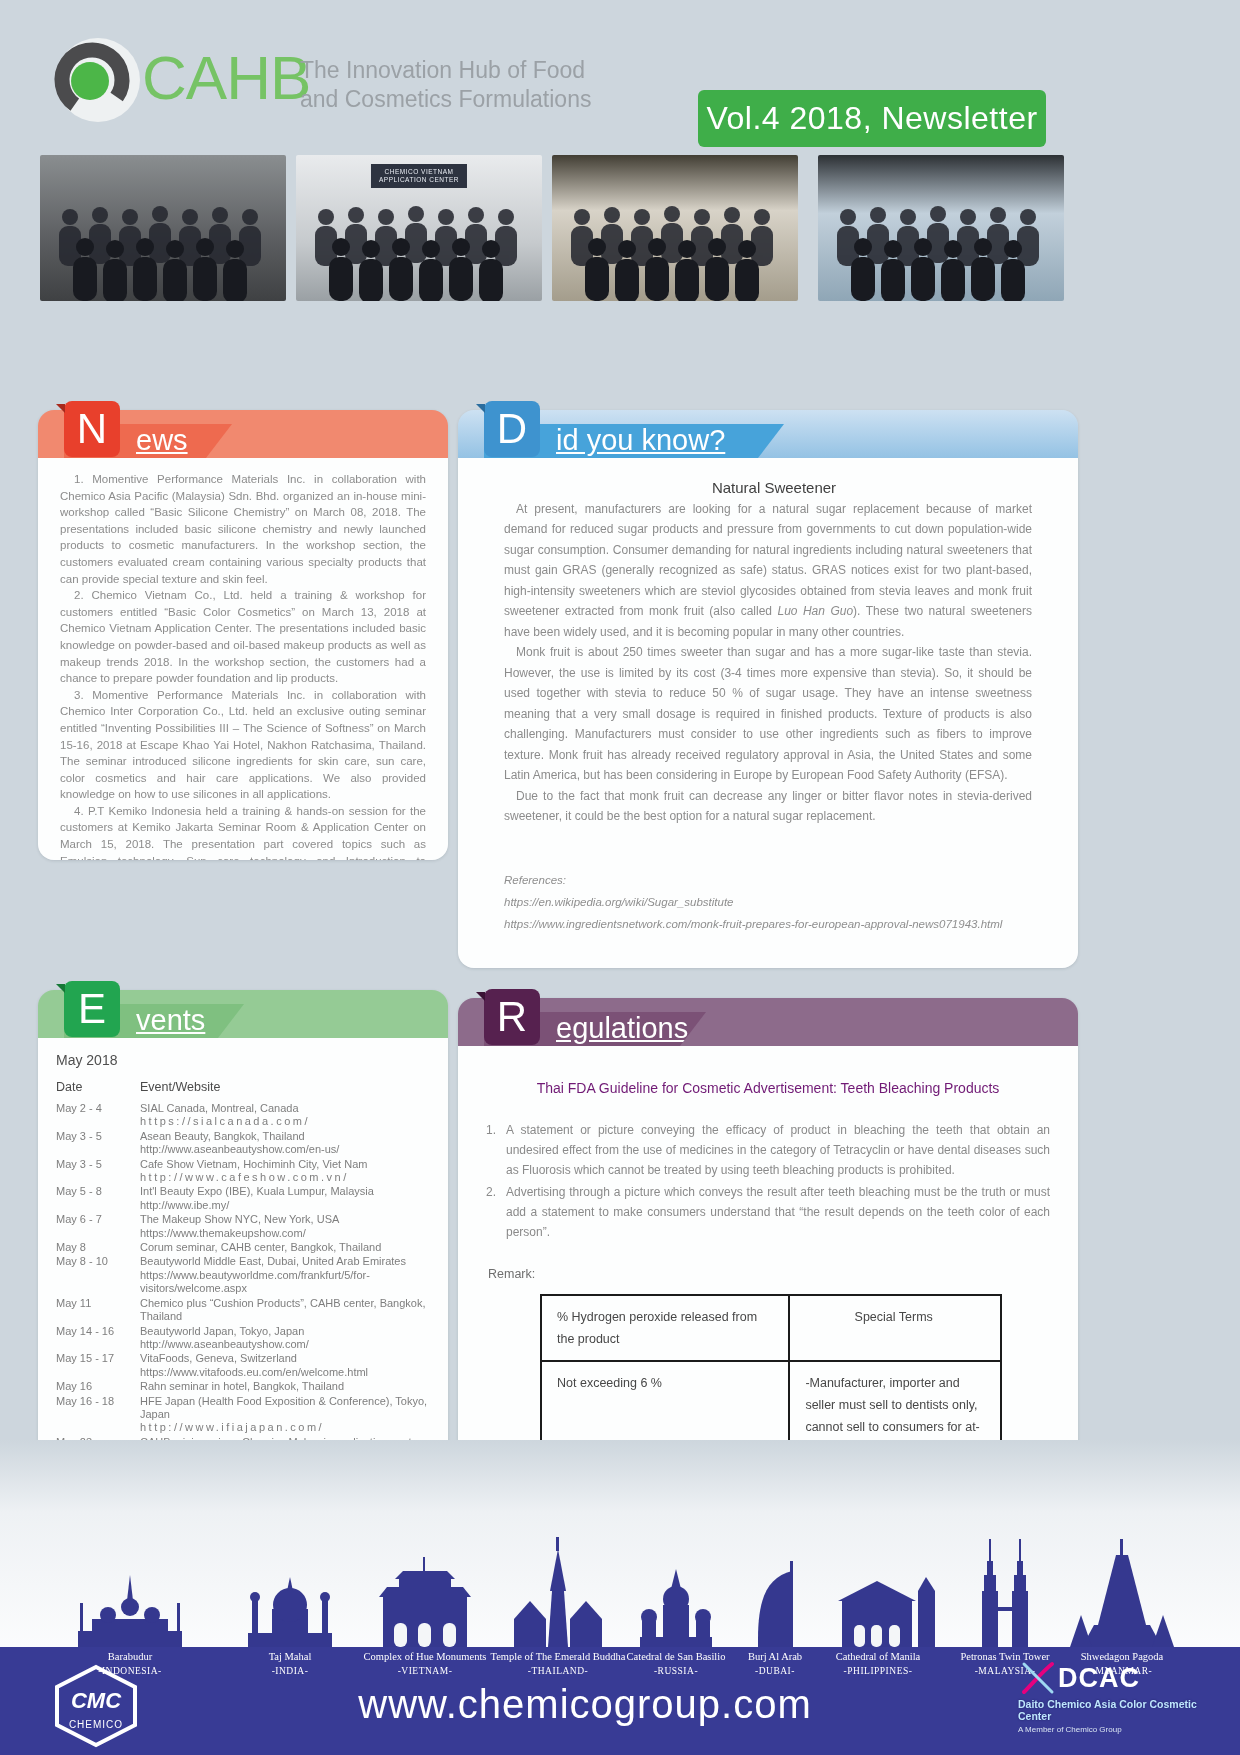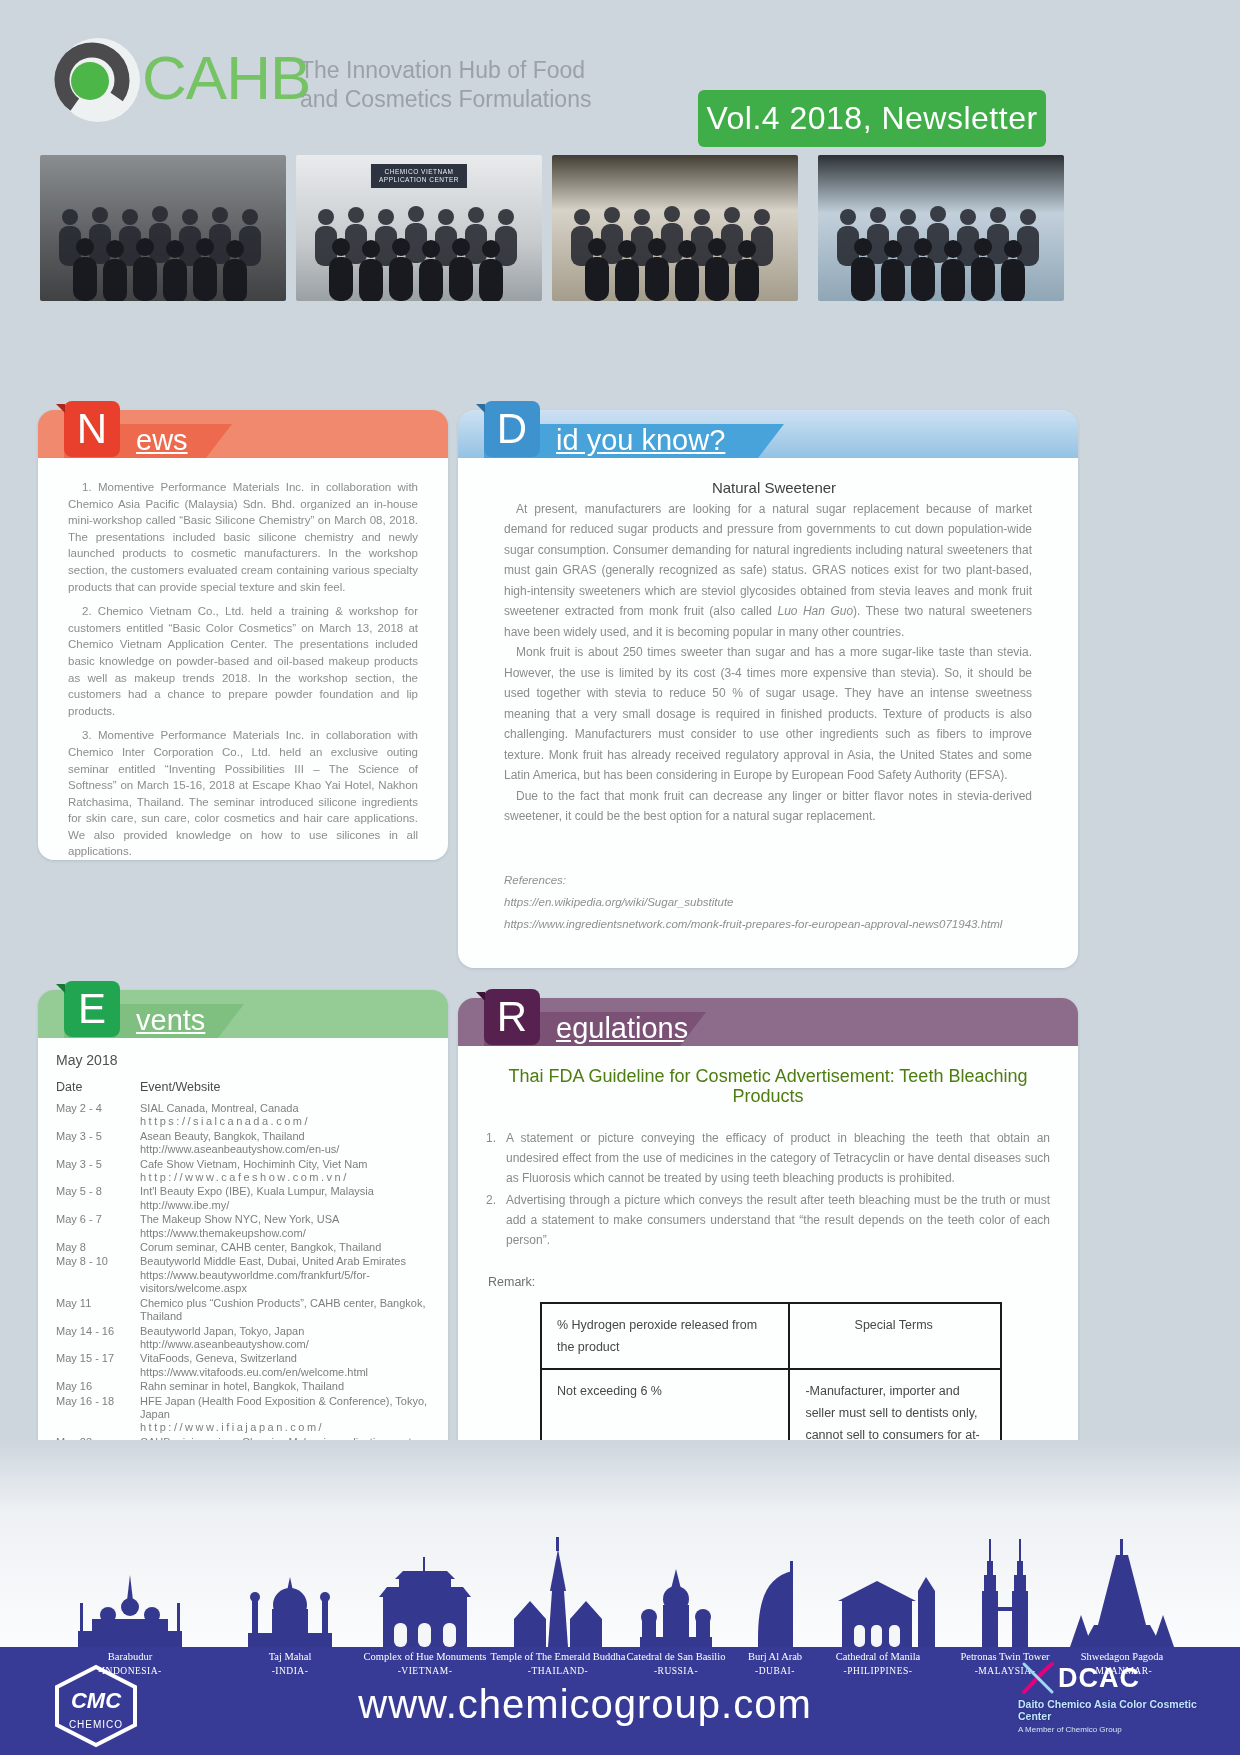--- a/index.html
+++ b/index.html
@@ -22,21 +22,21 @@
   .letter{position:absolute;left:26px;top:-9px;width:56px;height:56px;border-radius:8px;color:#fff;font-size:42px;line-height:56px;text-align:center;z-index:2;}
   .letter::before{content:"";position:absolute;left:-8px;top:3px;border-style:solid;border-width:0 9px 9px 0;border-color:transparent var(--fold) transparent transparent;}
   .card-body{position:absolute;left:0;right:0;top:48px;bottom:0;background:#fdfefe;border-radius:0 0 16px 16px;overflow:hidden;box-sizing:border-box;}
 
   
   #news-card{left:38px;top:410px;width:410px;height:450px;}
   #news-card .band{background:#f1896f;}
   #news-card .strip{background:#ee6a4f;width:168px;}
   #news-card .letter{background:#e8402c;--fold:#a8291c;}
   .news-body{padding:13px 22px;font-size:11.5px;line-height:16.6px;color:#8c8c8c;text-align:justify;}
-  .news-body p{margin:8px;text-indent:14px;}
+  .news-body p{margin:0;text-indent:14px;}
 
   
   #dyk-card{left:458px;top:410px;width:620px;height:558px;}
   #dyk-card .band{background:linear-gradient(180deg,#cde1f2,#94c2e4);}
   #dyk-card .strip{background:#47a3da;width:300px;}
   #dyk-card .letter{background:#3e93cf;--fold:#2a6d9e;}
   .dyk-body{padding:20px 46px;font-size:12px;line-height:20.5px;color:#8c8c8c;text-align:justify;}
   .article-title{text-align:center;font-size:15px;color:#3f3f3f;margin:4px 0 16px 0;text-indent:0;}
   .dyk-body p{margin:0;text-indent:12px;}
   .refs{margin-top:42px;font-style:italic;font-size:11.5px;line-height:22px;color:#8f8f8f;text-align:left;}
@@ -56,21 +56,21 @@
   .ev-main{flex:1;}
   .ev-url:empty{display:none;}
   .spread{letter-spacing:2.5px;}
 
   
   #reg-card{left:458px;top:998px;width:620px;height:482px;}
   #reg-card .band{background:#8d6b8b;}
   #reg-card .strip{background:#7b5176;width:222px;}
   #reg-card .letter{background:#56214f;--fold:#3a1335;}
   .reg-body{padding:18px 28px;font-size:12px;line-height:20px;color:#8a8a8a;}
-  .reg-title{text-align:center;font-size:18px;color:#4d7c0f;margin:2px 0 22px 0;}
+  .reg-title{text-align:center;font-size:14px;color:#701a75;margin:14px 0 22px 0;}
   .reg-item{display:flex;text-align:justify;margin-bottom:2px;}
   .reg-num{flex:0 0 20px;}
   .reg-text{flex:1;}
   .remark{color:#6f6f6f;margin:22px 0 10px 2px;font-size:12.5px;}
   .reg-table{border-collapse:collapse;margin-left:54px;width:462px;font-size:12.5px;color:#474747;}
   .reg-table td{border:2px solid #1b1b1b;padding:10px 15px;vertical-align:top;line-height:22px;}
   .reg-table .c1{width:54%;}
   .reg-table .th2{text-align:center;padding-left:12px;}
 
   

